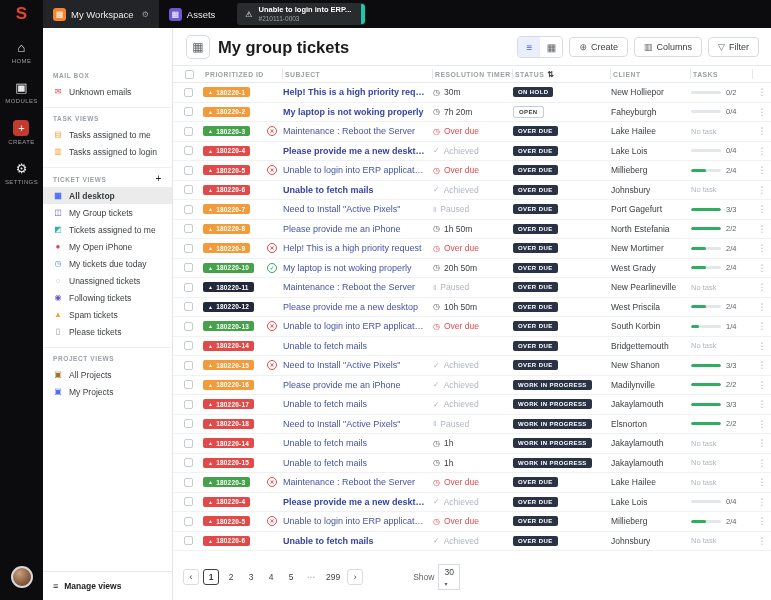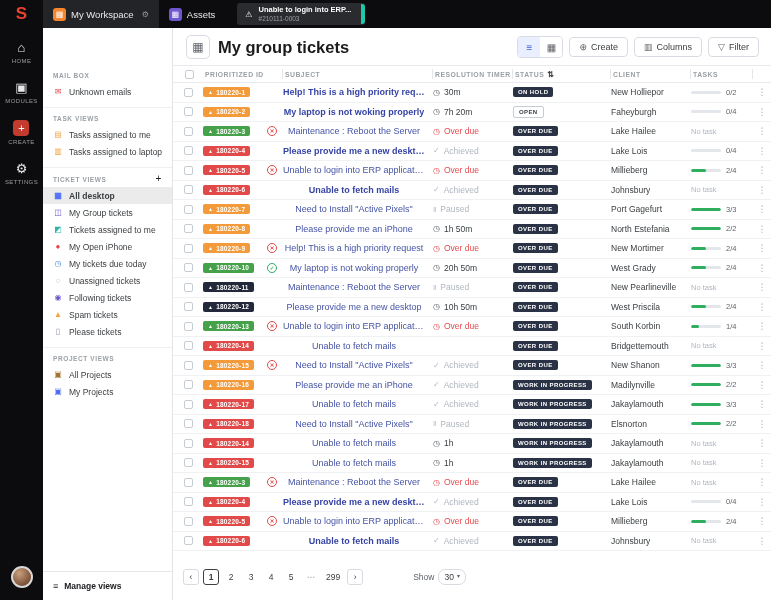--- a/index.html
+++ b/index.html
@@ -57,21 +57,21 @@
 
   
   .table-head { display:flex; align-items:center; height:18px; border-top:1px solid #e8eaed; border-bottom:1px solid #e8eaed; }
   .th { height:10px; display:flex; align-items:center; gap:3px; font-size:6.8px; font-weight:bold; color:#9aa0a6; letter-spacing:.5px; border-right:1px solid #e6e6e6; padding-left:2px; cursor:pointer; }
   .th.w-check, .th.w-menu { border-right:none; cursor:default; }
   .sort { font-size:8px; color:#3c4043; }
   .w-check { flex:0 0 30px; display:flex; justify-content:center; }
   .w-idflag { flex:0 0 80px; }
   .w-id { flex:0 0 64px; }
   .w-flag { flex:0 0 16px; }
-  .w-subj { flex:0 0 150px;text-align:center; }
+  .w-subj { flex:0 0 150px; }
   .w-timer { flex:0 0 80px; }
   .w-status { flex:0 0 98px; }
   .w-client { flex:0 0 80px; }
   .w-tasks { flex:0 0 62px; }
   .w-menu { flex:0 0 18px; }
 
   .rows { flex:1; overflow:hidden; }
   .trow { display:flex; align-items:center; height:19.5px; border-bottom:1px solid #f0f1f3; }
   .c { display:flex; align-items:center; height:100%; }
   .c.w-check { justify-content:center; }
@@ -104,21 +104,21 @@
 
   
   .pagination { height:46px; display:flex; align-items:center; padding-left:10px; gap:4px; font-size:8.5px; color:#3c4043; }
   .pg-list { display:flex; align-items:center; gap:4px; }
   .pg { min-width:16px; height:16px; display:inline-flex; align-items:center; justify-content:center; border-radius:3px; padding:0 3px; cursor:pointer; }
   .pg.boxed { border:1px solid #d8dce2; }
   .pg.current { border:1px solid #3c4043; font-weight:bold; }
   .pg.ellipsis { cursor:default; color:#9aa0a6; }
   .show { display:flex; align-items:center; gap:4px; margin-left:14px; }
   .show-label { color:#5f6368;margin-left:32px; }
-  .show-box { border:1px solid #d8dce2; border-radius:7px; padding:2px 5px; display:inline-flex; align-items:flex-start; gap:3px; cursor:pointer; }
+  .show-box { border:1px solid #d8dce2; border-radius:0; padding:2px 5px; display:inline-flex; align-items:flex-start; gap:3px; cursor:pointer;flex-direction:column; }
   .caret { font-size:6px; color:#5f6368; }
 </style>
 </head>
 <body>
 
 <div class="app">
 
   <div class="topbar">
     <div class="logo">
         <span>S</span>
@@ -176,21 +176,21 @@
         <div class="sb-section">
           <div class="sb-title">
             <span>TASK VIEWS</span>
           </div>
           <div class="sb-item">
             <span class="sb-icon" style="color:#f2a33c">▤</span>
             <span>Tasks assigned to me</span>
           </div>
           <div class="sb-item">
             <span class="sb-icon" style="color:#f2a33c">▥</span>
-            <span>Tasks assigned to laptop</span>
+            <span>Tasks assigned to login</span>
           </div>
         </div>
         <div class="sb-section">
           <div class="sb-title">
             <span>TICKET VIEWS</span>
             <span class="sb-add">+</span>
           </div>
           <div class="sb-item selected">
             <span class="sb-icon" style="color:#4a6cf7">▦</span>
             <span>All desktop</span>

